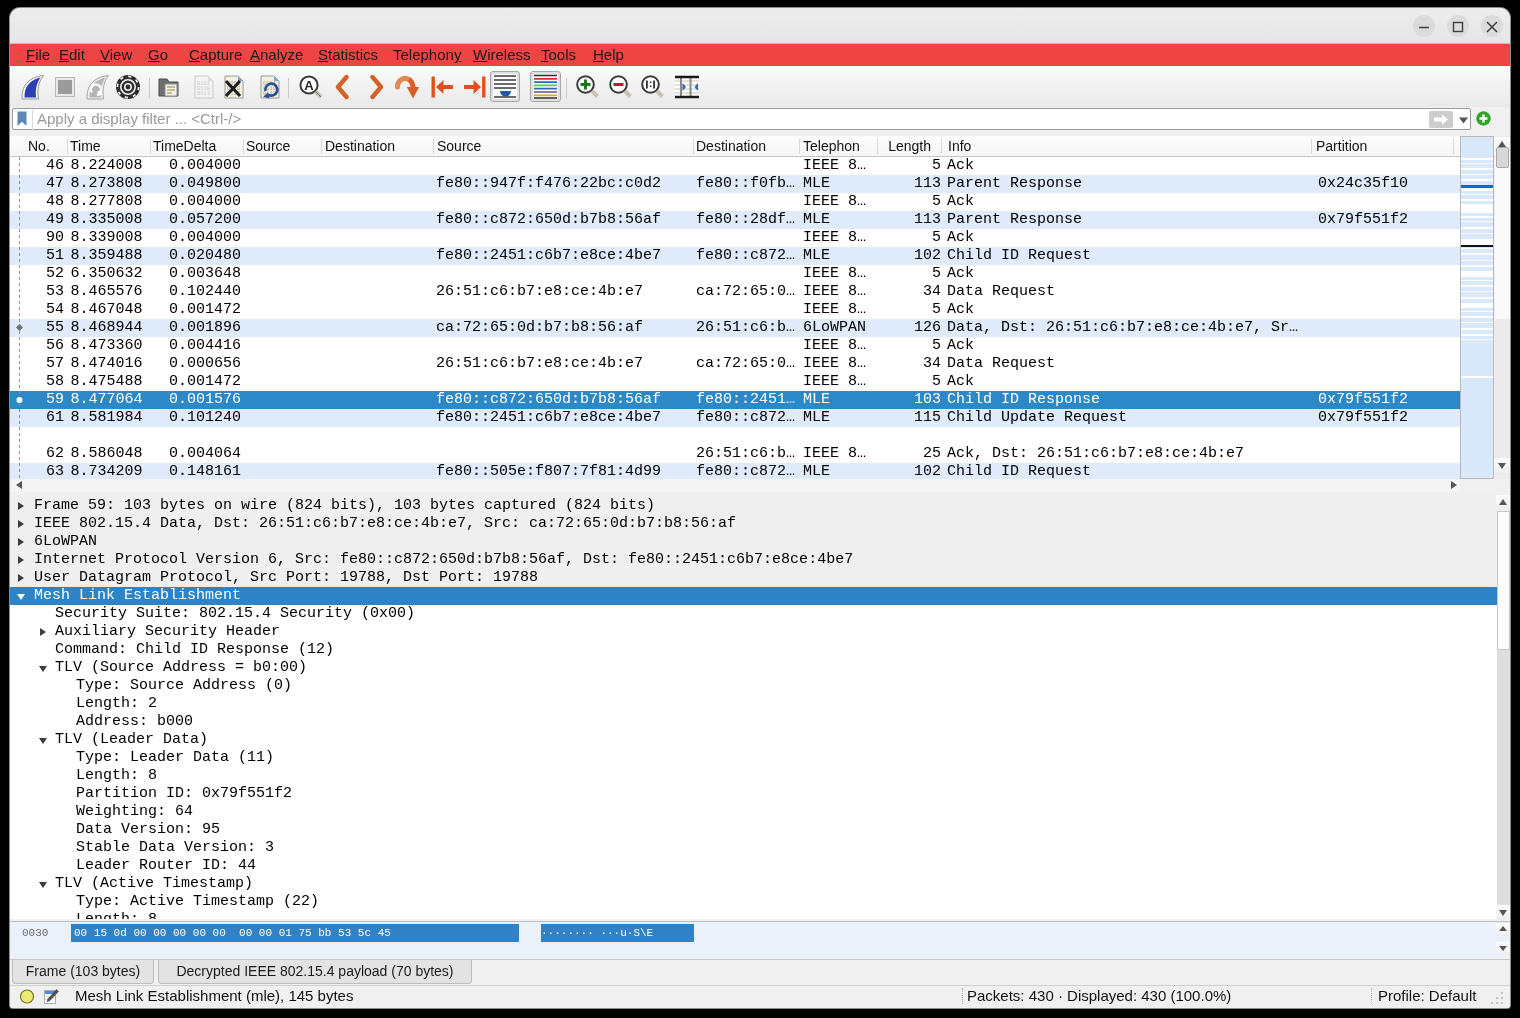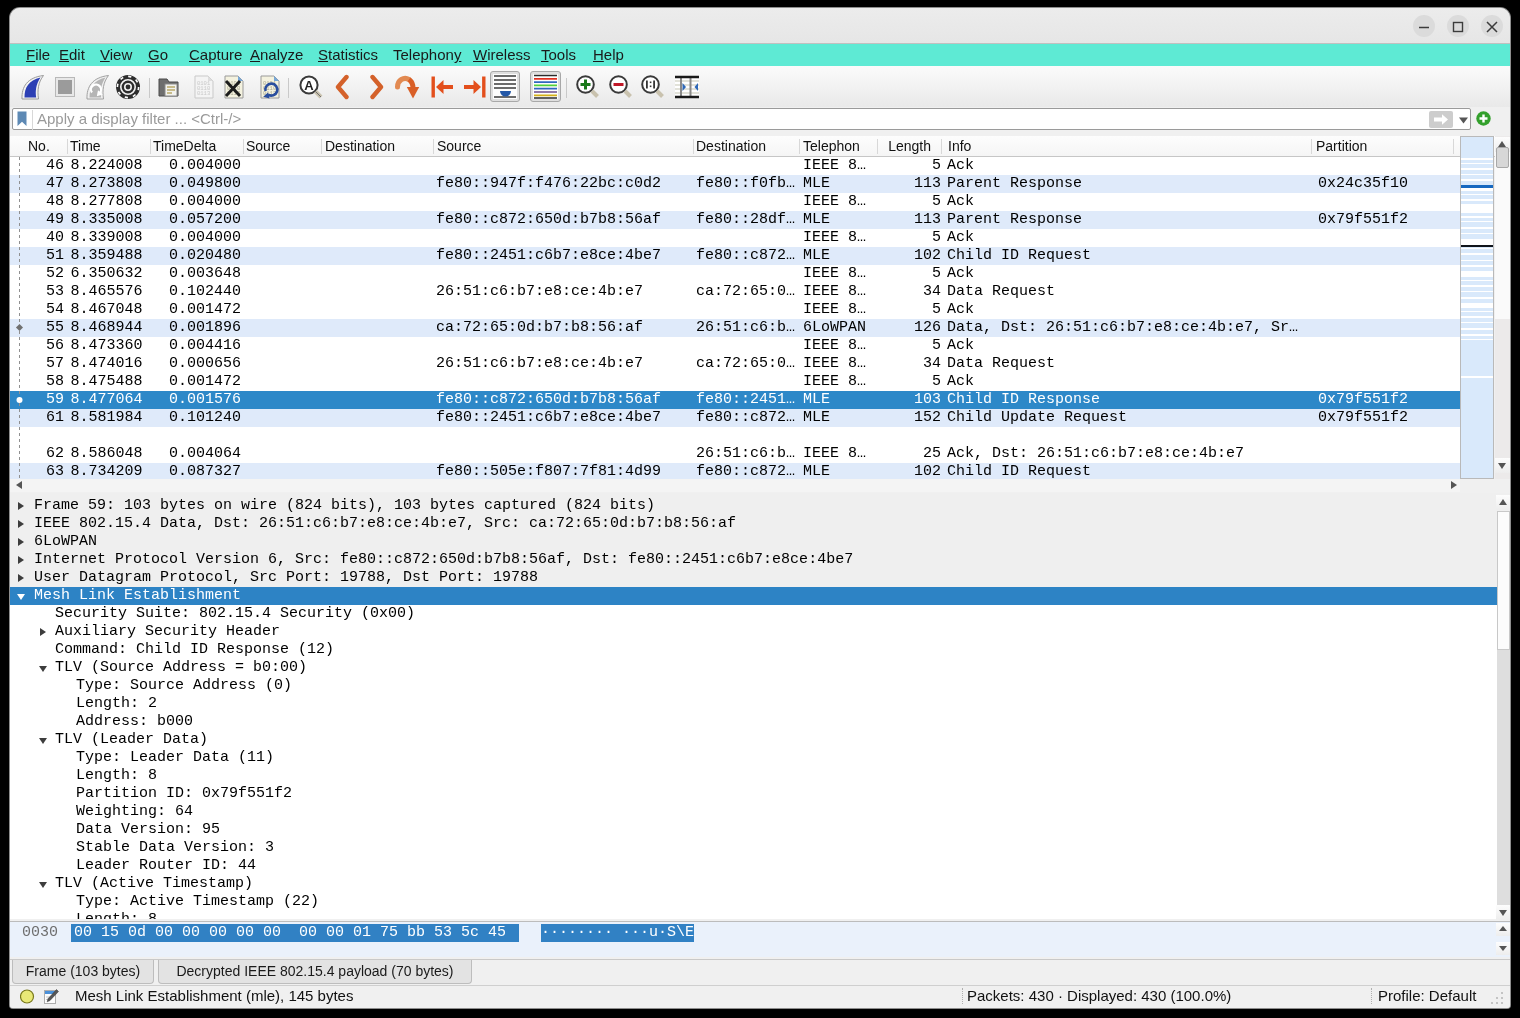--- a/index.html
+++ b/index.html
@@ -1,23 +1,23 @@
 <!DOCTYPE html>
 <html><head><meta charset="utf-8"><style>
 html,body{margin:0;padding:0;width:1520px;height:1018px;background:#000;overflow:hidden}
 body{font-family:"Liberation Sans",sans-serif}
 .ab{position:absolute}
 #win{position:absolute;left:10px;top:8px;width:1500px;height:1000px;background:#f0f0f0;border-radius:10px 10px 3px 3px;overflow:hidden;box-shadow:0 0 0 1px #8d8d8d}
-.mono{font-family:"Liberation Mono",monospace;font-size:15px;line-height:18px;white-space:pre}
+.mono{font-family:"Liberation Mono",monospace;font-size:11px;line-height:18px;white-space:pre}
 
 #tbar{left:0;top:0;width:1500px;height:35px;background:linear-gradient(#ececec,#e6e6e6);border-bottom:1px solid #c0c0c0}
 #title{left:0;top:0;width:1500px;height:35px;line-height:34px;text-align:center;font-weight:bold;font-size:15px;color:#2e2e2e}
 .wbtn{width:22px;height:22px;border-radius:11px;background:#dbdbdb;top:7px}
 
-#menu{left:0;top:36px;width:1500px;height:22px;background:#5eead4}
+#menu{left:0;top:36px;width:1500px;height:22px;background:#ef4444}
 #menu span{position:absolute;top:0;height:22px;line-height:21px;font-size:15px;color:#1a1a1a}
 
 #tool{left:0;top:58px;width:1500px;height:41px;background:linear-gradient(#fbfbfb,#e9e9e9)}
 .ticon{position:absolute;top:66px}
 .tsep{position:absolute;top:70px;width:1px;height:20px;background:#c9c9c9}
 .tbtn{position:absolute;top:63px;width:30px;height:31px;background:#dfdfdf;border:1px solid #a8a8a8;border-radius:3px;box-sizing:border-box}
 
 #fbar{left:0;top:99px;width:1500px;height:29px;background:#f0f0f0}
 #finput{left:2px;top:100px;width:1459px;height:22px;background:#fff;border:1px solid #9a9a9a;border-radius:2px;box-sizing:border-box}
 #fph{left:27px;top:100px;height:22px;line-height:21px;font-size:15px;color:#9a9a9a}
@@ -285,21 +285,21 @@
         <span class="ct">8.335008</span>
         <span class="cd">0.057200</span>
         <span class="cs">fe80::c872:650d:b7b8:56af</span>
         <span class="ce">fe80::28df…</span>
         <span class="cp">MLE</span>
         <span class="cl">113</span>
         <span class="ci">Parent Response</span>
         <span class="cx">0x79f551f2</span>
       </div>
 <div class="prow" style="top:72px">
-        <span class="cn">40</span>
+        <span class="cn">90</span>
         <span class="ct">8.339008</span>
         <span class="cd">0.004000</span>
         <span class="cp">IEEE 8…</span>
         <span class="cl">5</span>
         <span class="ci">Ack</span>
       </div>
 <div class="prow b" style="top:90px">
         <span class="cn">51</span>
         <span class="ct">8.359488</span>
         <span class="cd">0.020480</span>
@@ -390,37 +390,37 @@
         <span class="cl">5</span>
         <span class="ci">Ack</span>
       </div>
 <div class="prow b" style="top:252px">
         <span class="cn">61</span>
         <span class="ct">8.581984</span>
         <span class="cd">0.101240</span>
         <span class="cs">fe80::2451:c6b7:e8ce:4be7</span>
         <span class="ce">fe80::c872…</span>
         <span class="cp">MLE</span>
-        <span class="cl">152</span>
+        <span class="cl">115</span>
         <span class="ci">Child Update Request</span>
         <span class="cx">0x79f551f2</span>
       </div>
 <div class="prow" style="top:288px">
         <span class="cn">62</span>
         <span class="ct">8.586048</span>
         <span class="cd">0.004064</span>
         <span class="ce">26:51:c6:b…</span>
         <span class="cp">IEEE 8…</span>
         <span class="cl">25</span>
         <span class="ci">Ack, Dst: 26:51:c6:b7:e8:ce:4b:e7</span>
       </div>
 <div class="prow b" style="top:306px">
         <span class="cn">63</span>
         <span class="ct">8.734209</span>
-        <span class="cd">0.087327</span>
+        <span class="cd">0.148161</span>
         <span class="cs">fe80::505e:f807:7f81:4d99</span>
         <span class="ce">fe80::c872…</span>
         <span class="cp">MLE</span>
         <span class="cl">102</span>
         <span class="ci">Child ID Request</span>
       </div>
 <svg style="position:absolute;left:3px;top:0" width="14" height="322">
  <line x1="6.5" y1="0" x2="6.5" y2="322" stroke="#909090" stroke-dasharray="3,3"></line>
  <rect x="4" y="168" width="5" height="5" fill="#707070" transform="rotate(45 6.5 170.5)"></rect>
  <circle cx="6.5" cy="243" r="3" fill="#fff"></circle>

